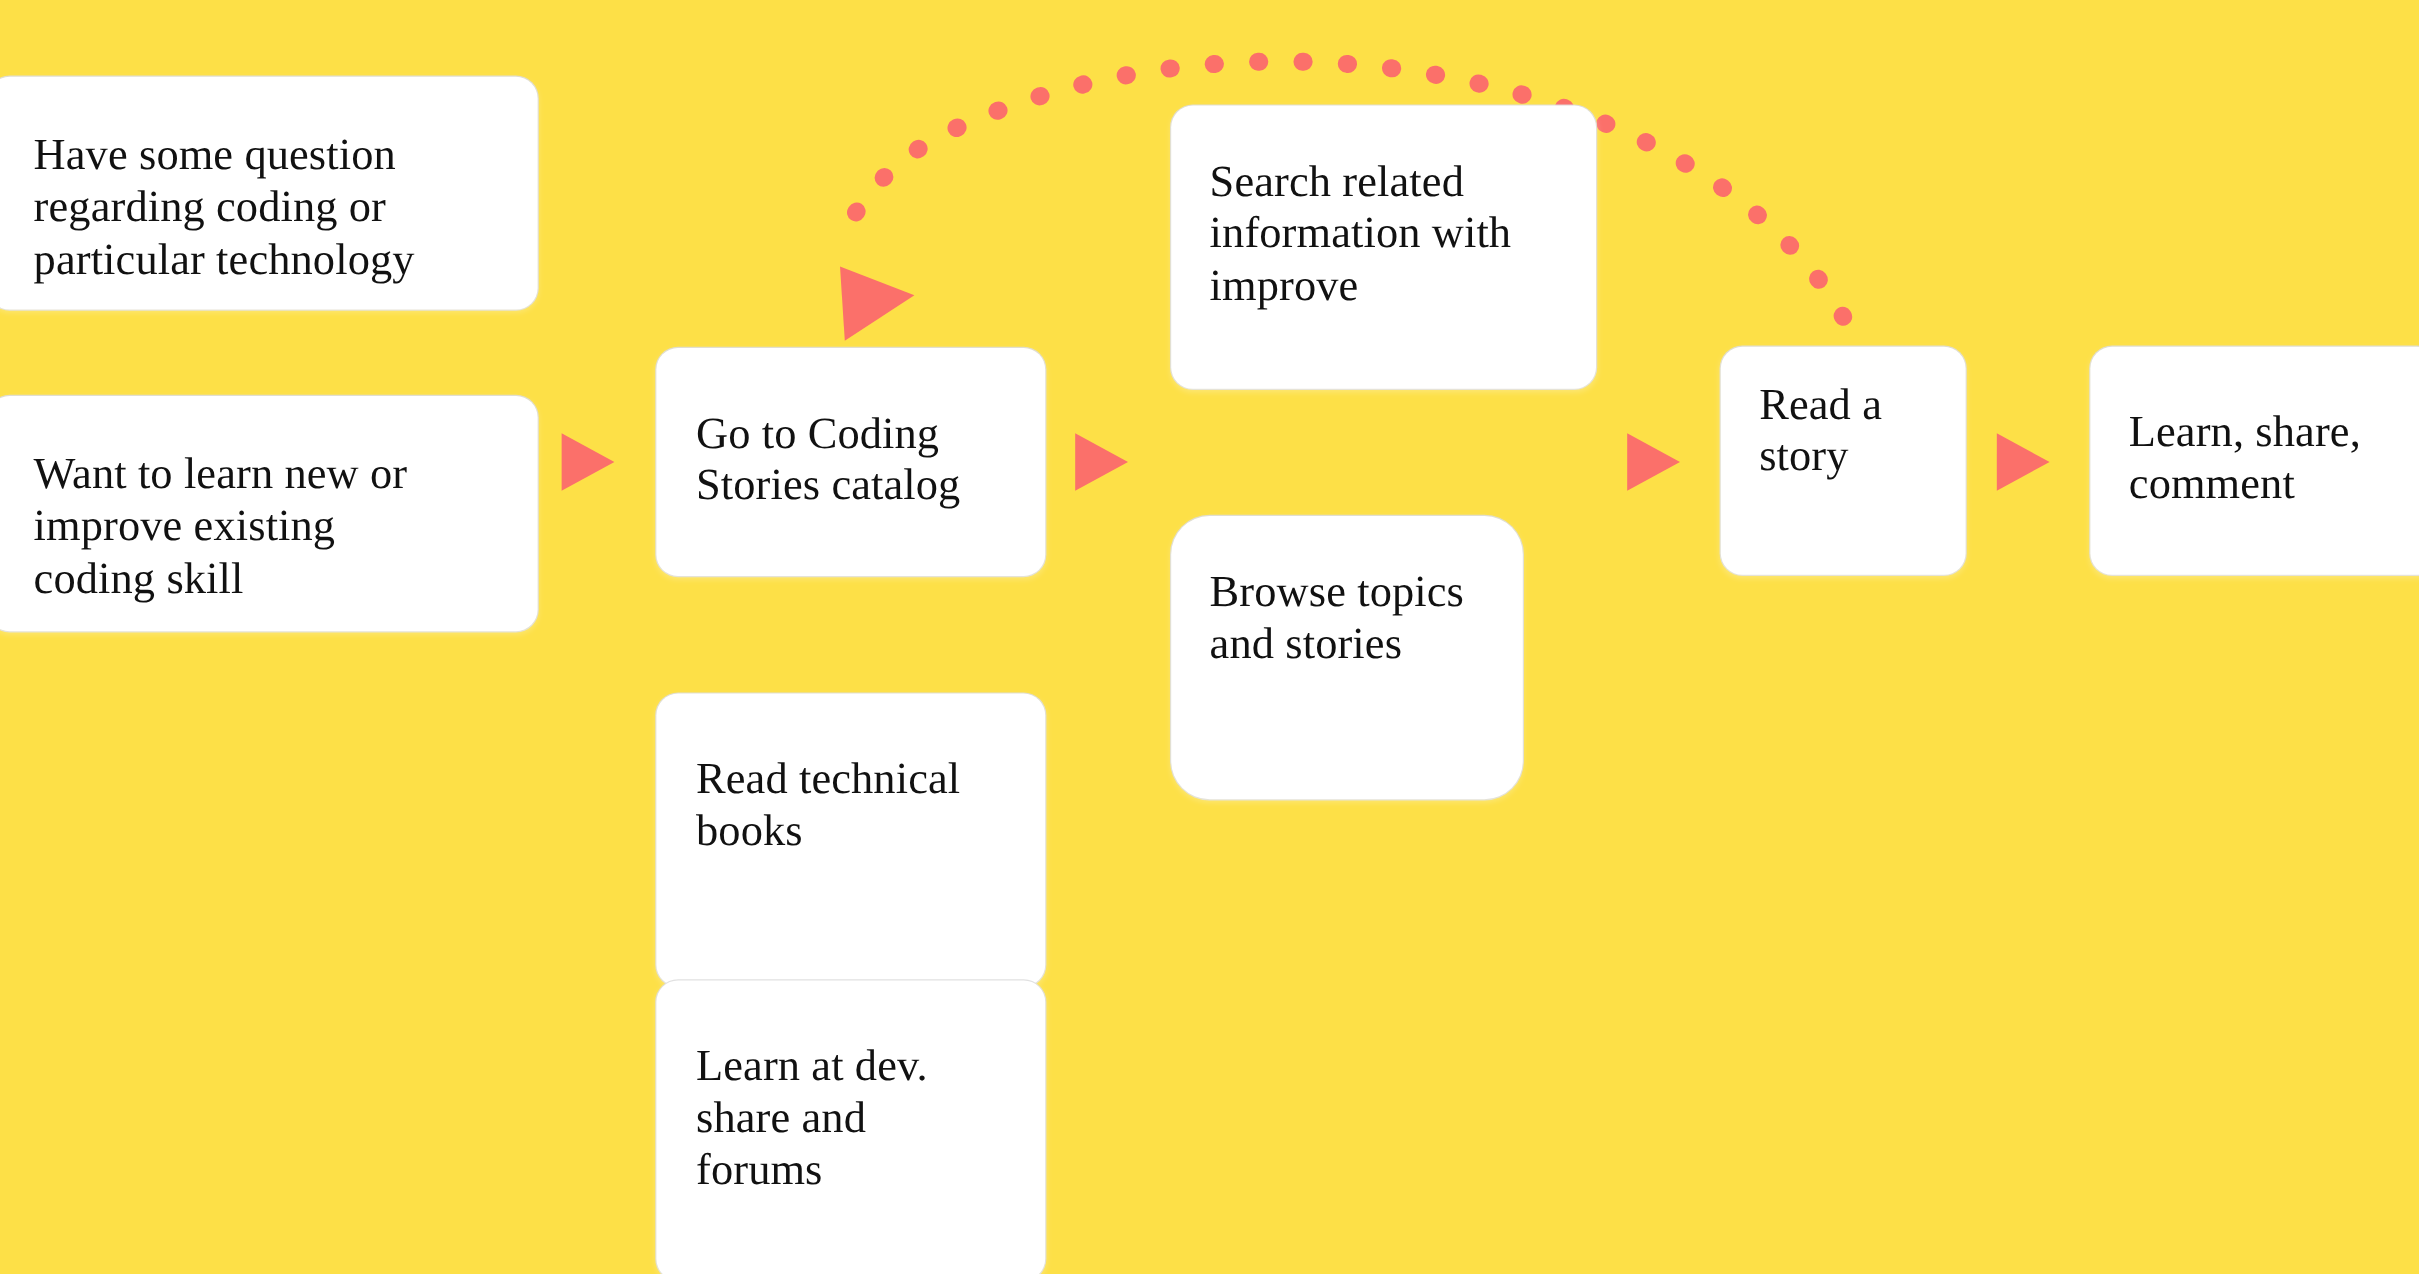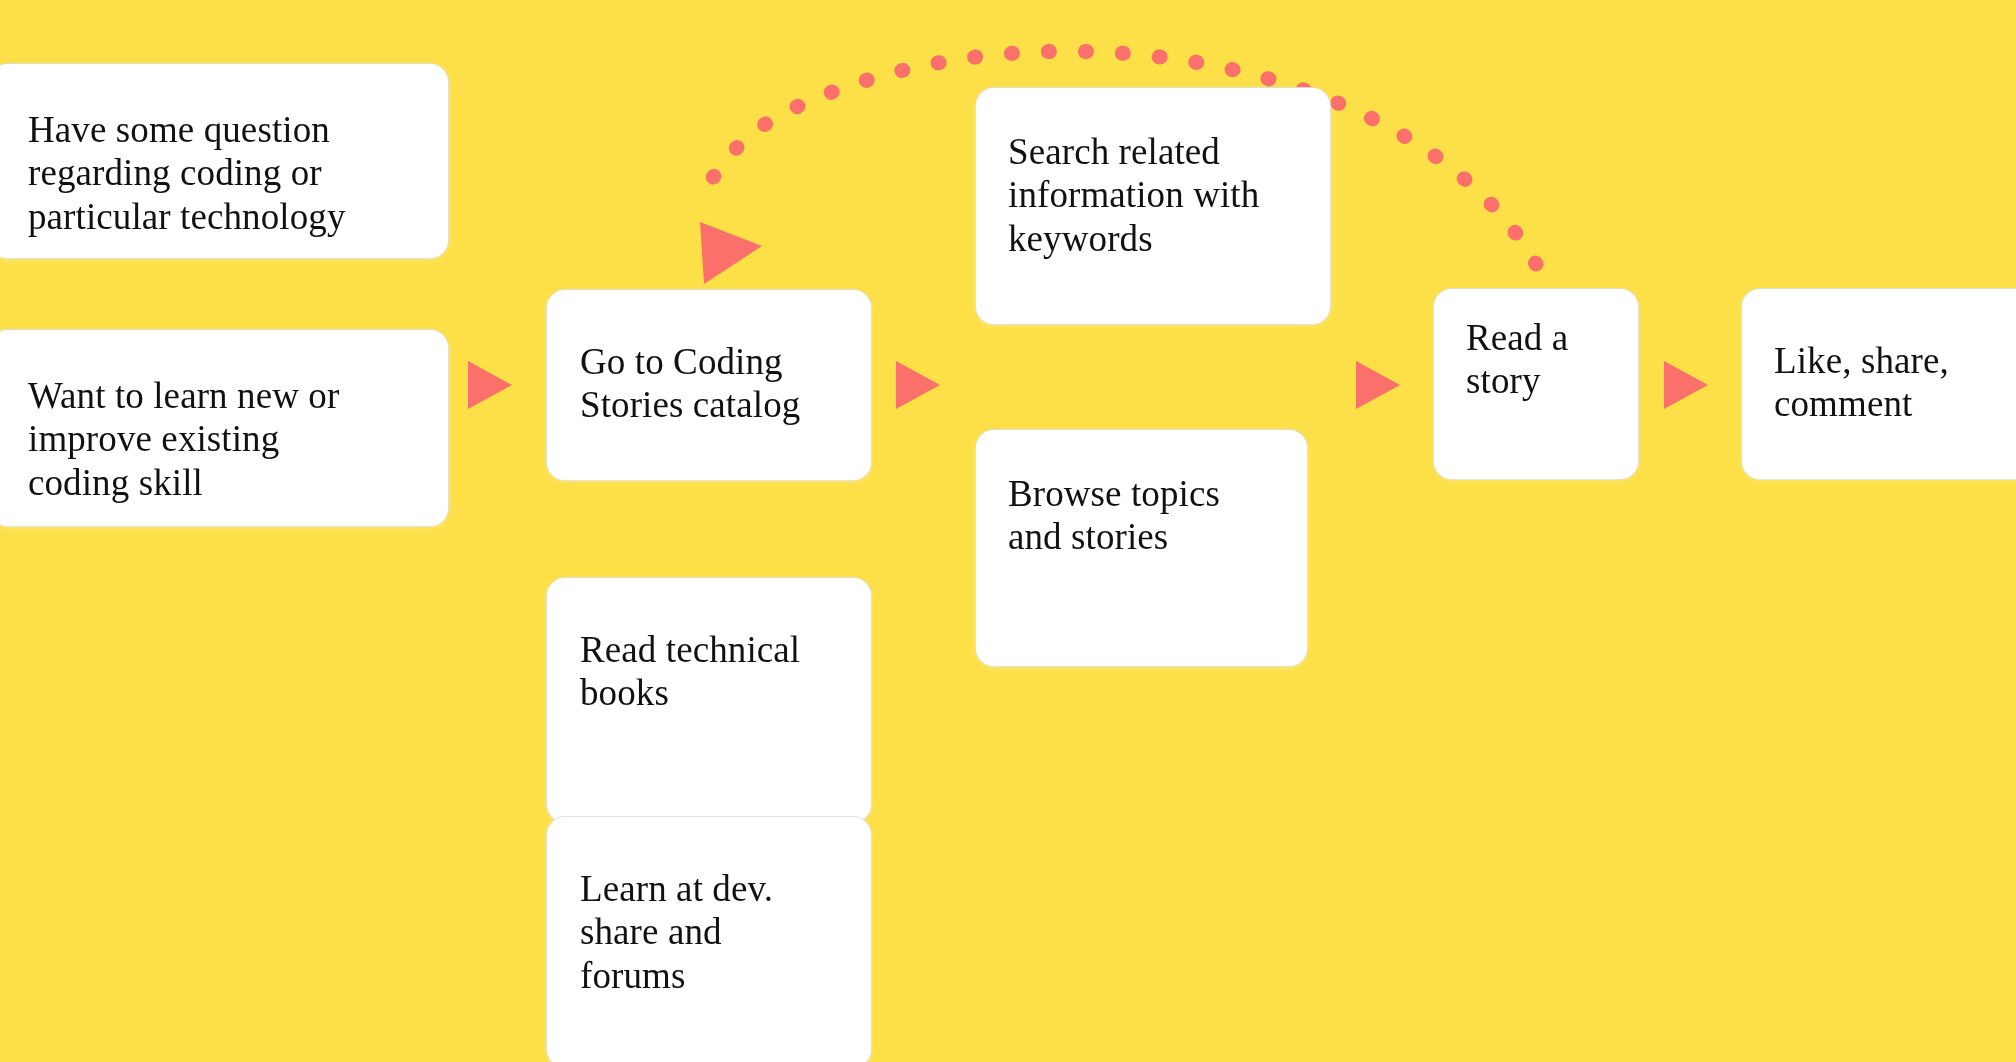--- a/index.html
+++ b/index.html
@@ -34,21 +34,21 @@
     font-weight: 400;
   }
 
   
   #node-have-question   { left: -10px;  top: 64px;   width: 458px; height: 194px; padding: 44px 0 0 38px; }
   #node-want-learn      { left: -10px;  top: 330px;  width: 458px; height: 196px; padding: 44px 0 0 38px; }
   #node-goto-catalog    { left: 547px;  top: 290px;  width: 324px; height: 190px; padding: 50px 0 12px 33px; }
   #node-read-books      { left: 547px;  top: 578px;  width: 324px; height: 244px; padding: 50px 0 0 33px; }
   #node-dev-blogs       { left: 547px;  top: 817px;  width: 324px; height: 250px; padding: 50px 0 0 33px; }
   #node-search-keywords { left: 976px;  top: 88px;   width: 354px; height: 236px; padding: 42px 0 0 32px; }
-  #node-browse-topics   { left: 976px;  top: 430px;  width: 331px; height: 236px; padding: 42px 0 0 32px; }
+  #node-browse-topics   { left: 976px;  top: 430px;  width: 293px; height: 236px; padding: 42px 0 0 32px; border-radius: 32px; }
   #node-read-story      { left: 1434px; top: 289px;  width: 204px; height: 190px; padding: 27px 0 0 32px; }
   #node-like-share      { left: 1742px; top: 289px;  width: 290px; height: 190px; padding: 50px 0 0 32px; }
 
   
   .tri {
     position: absolute;
     width: 0;
     height: 0;
     border-style: solid;
     border-width: 24px 0 24px 44px;
@@ -106,31 +106,31 @@
 
   <div class="node" id="node-dev-blogs">
     <span class="label">Learn at dev.
 share and
 forums</span>
   </div>
 
   <div class="node" id="node-search-keywords">
     <span class="label">Search related
 information with
-keywords</span>
+improve</span>
   </div>
 
   <div class="node" id="node-browse-topics">
     <span class="label">Browse topics
 and stories</span>
   </div>
 
   <div class="node" id="node-read-story">
     <span class="label">Read a
 story</span>
   </div>
 
   <div class="node" id="node-like-share">
-    <span class="label">Like, share,
+    <span class="label">Learn, share,
 comment</span>
   </div>
 
 </div>
 
 </body></html>

